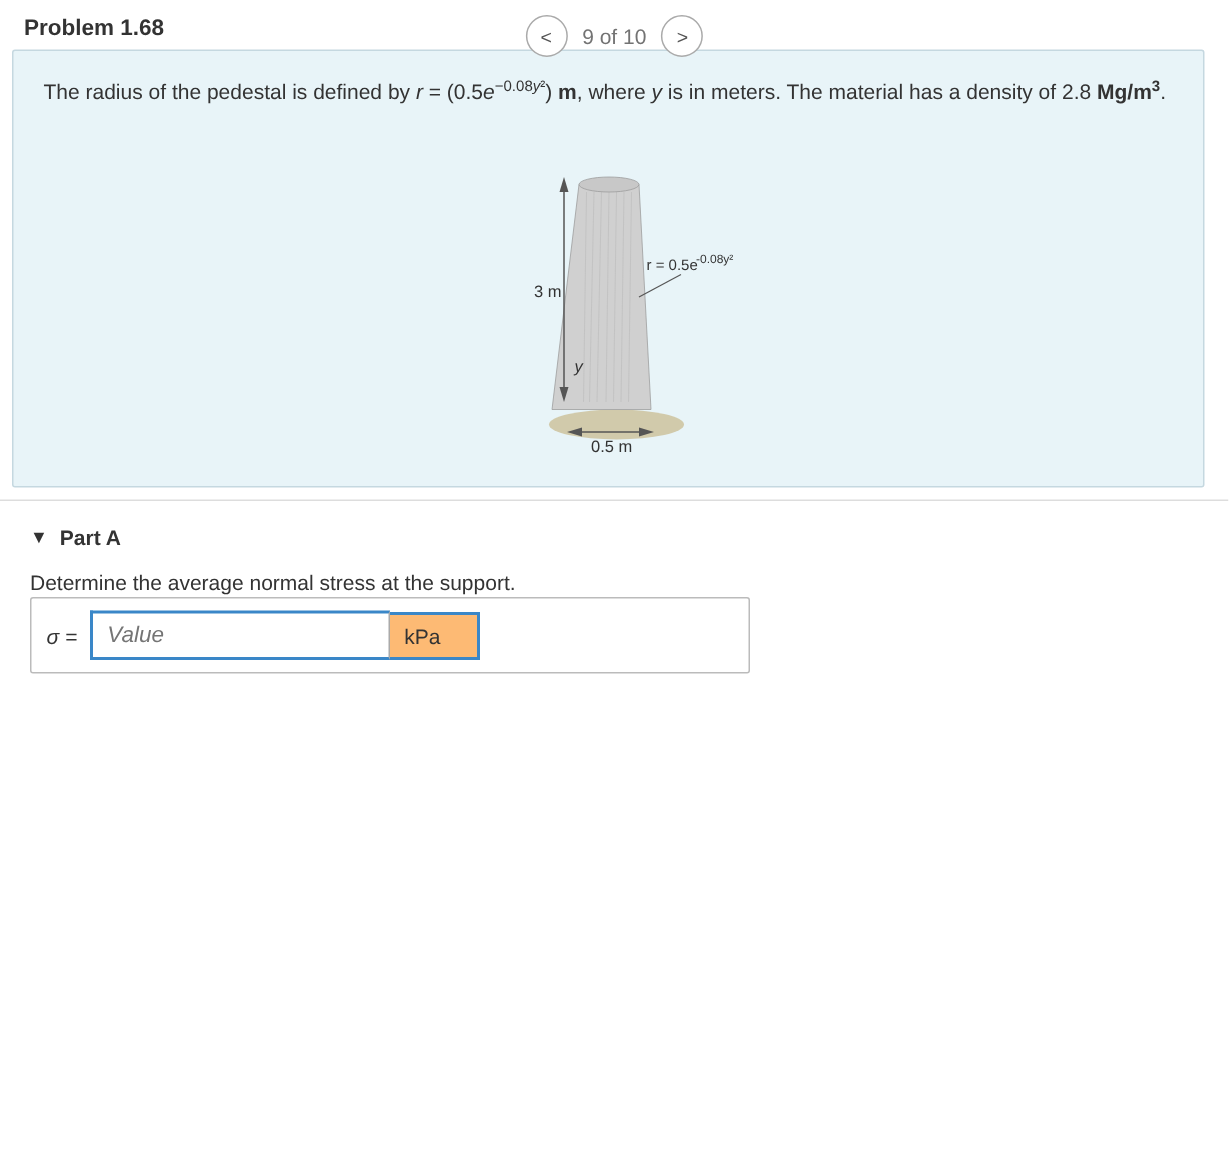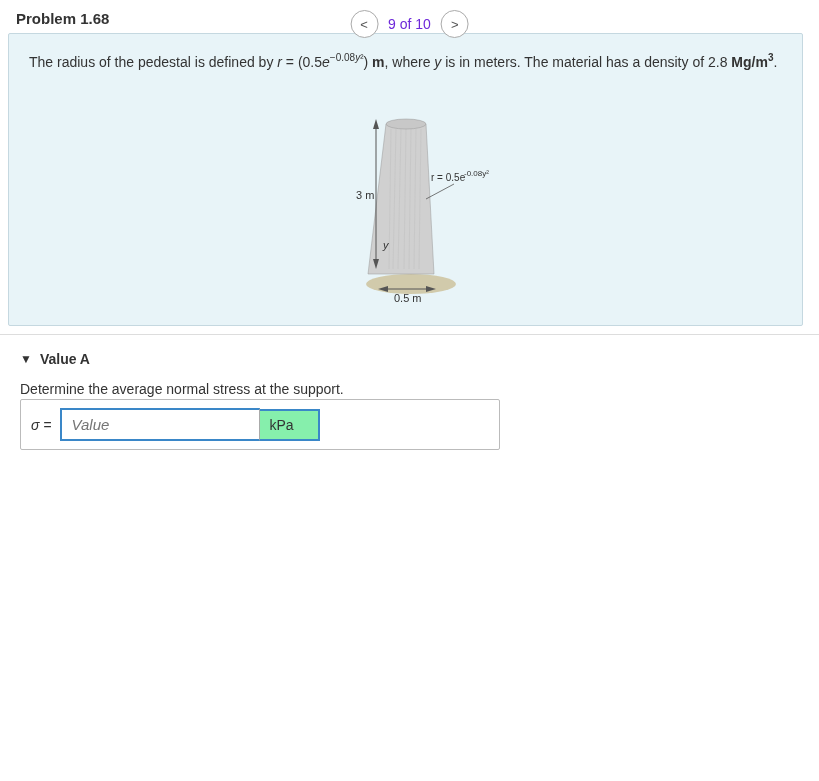--- a/index.html
+++ b/index.html
@@ -30,21 +30,21 @@
       background: #fff;
       cursor: pointer;
       display: flex;
       align-items: center;
       justify-content: center;
       font-size: 13px;
       color: #555;
     }
     .nav-counter {
       font-size: 14px;
-      color: #6d28d9;
+      color: #737373;
     }
 
     
     .problem-content {
       background: #e8f4f8;
       border: 1px solid #c5d8e0;
       margin: 0 16px 8px 8px;
       padding: 16px 20px;
       border-radius: 2px;
     }
@@ -162,21 +162,21 @@
       font-style: italic;
       color: #8b5cf6;
       width: 200px;
       outline: none;
     }
     .unit-display {
       border: 2px solid #3a87c8;
       border-left: none;
       padding: 6px 10px;
       font-size: 14px;
-      background: #86efac;
+      background: #fdba74;
       min-width: 60px;
     }
 
     
     .figure-svg {
       width: 220px;
       height: 220px;
     }
 
     .matrix-icon {
@@ -252,21 +252,21 @@
       <line x1="130" y1="110" x2="158" y2="95" stroke="#555" stroke-width="0.8"></line>
       <text x="135" y="92" font-size="10" fill="#333">r = 0.5e</text>
       <text x="168" y="87" font-size="8" fill="#333">-0.08y²</text>
     </svg>
   </div>
 </div>
 
 <div class="part-section">
   <div class="part-header">
     <span class="collapse-arrow">▼</span>
-    <span>Value A</span>
+    <span>Part A</span>
   </div>
 
   <p class="part-instruction">Determine the average normal stress at the support.</p>
 
   <div class="answer-box">
 
 
     <div class="answer-row">
       <span class="sigma-label">σ =</span>
       <input type="text" class="value-input" placeholder="Value" style="">

